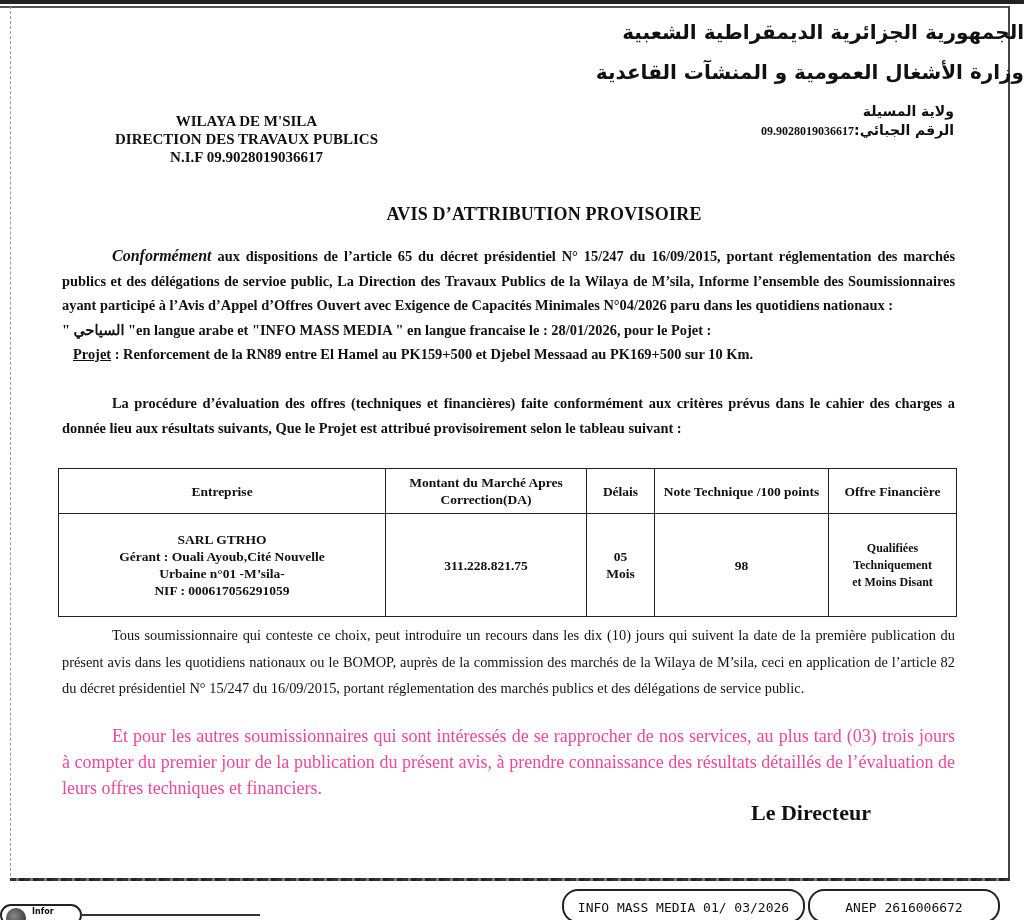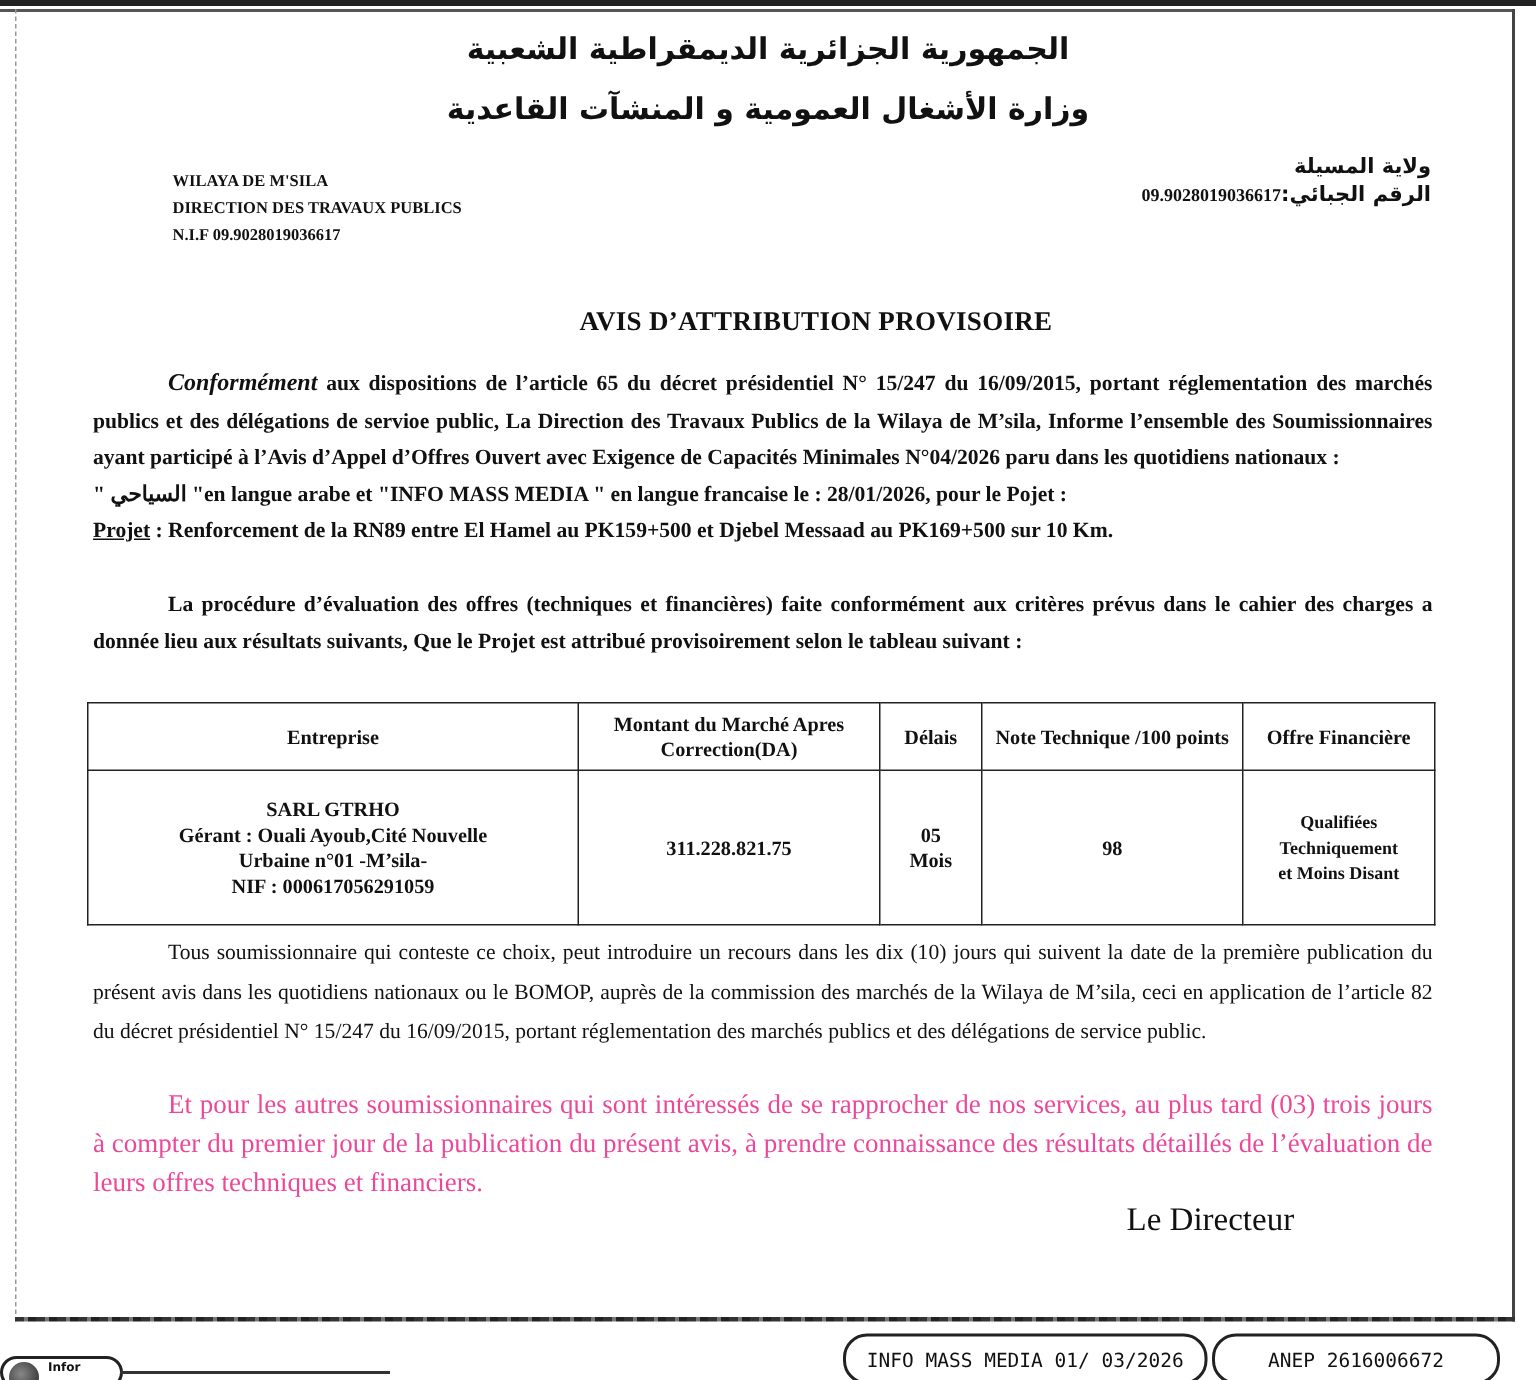--- a/index.html
+++ b/index.html
@@ -4,53 +4,53 @@
   <style>
     html, body { margin: 0; padding: 0; background: #ffffff; }
     body { width: 1024px; height: 920px; position: relative; overflow: hidden;
            font-family: "Liberation Serif", "DejaVu Serif", serif; color: #111; }
     .top-rule { position: absolute; left: 0; top: 0; width: 1024px; height: 4px; background: #222; }
     .top-rule2 { position: absolute; left: 0; top: 6px; width: 1010px; height: 2px; background: #555; }
     .frame { position: absolute; left: 10px; top: 6px; width: 1000px; height: 875px;
              border-left: 1px dashed #999; border-right: 2px solid #444; box-sizing: border-box; }
     .bottom-rule { position: absolute; left: 10px; top: 878px; width: 1000px; height: 3px;
                    background: repeating-linear-gradient(90deg,#333 0 6px,#777 6px 9px,#222 9px 14px); }
-    .ar-title { position: absolute; left: 0; width: 1024px; text-align: center; direction: rtl;
+    .ar-title { position: absolute; left: 0; width: 1024px; direction: rtl;
                 font-family: "DejaVu Sans", sans-serif; font-weight: bold; font-size: 20px; }
     .ar1 { top: 20px; }
     .ar2 { top: 60px; }
-    .left-head { position: absolute; left: 115px; top: 112px; font-weight: bold; font-size: 11px; line-height: 18px; }
+    .left-head { position: absolute; left: 115px; top: 112px; font-weight: bold; font-size: 15px; line-height: 18px; text-align: center; }
     .right-head { position: absolute; right: 70px; top: 102px; text-align: right; font-weight: bold;
                   font-size: 14px; line-height: 19px; font-family: "DejaVu Sans", sans-serif; }
     .right-head .nif { direction: ltr; font-family: "Liberation Serif", serif; font-size: 12px; }
     .title { position: absolute; left: 0; width: 1024px; top: 204px; text-align: center;
              font-weight: bold; font-size: 18px; letter-spacing: 0.2px; padding-left: 32px; }
     .para { position: absolute; left: 62px; width: 893px; font-size: 14.4px; line-height: 24.6px;
             text-align: justify; font-weight: bold; }
     .p1 { top: 244px; }
     .p1 .indent { display: inline-block; width: 50px; }
     .p1 .first { font-style: italic; font-size: 16px; }
-    .proj-label { text-decoration: underline; }
+    .proj-label { text-decoration: underline; margin-left: 11px; }
     .p2 { top: 391px; }
     .p2 .indent { display: inline-block; width: 50px; }
     table.results { position: absolute; left: 58px; top: 468px; width: 899px; border-collapse: collapse;
                     font-weight: bold; font-size: 13.5px; text-align: center; }
     table.results th, table.results td { border: 1.5px solid #222; padding: 3px 4px; }
     table.results th { height: 38px; line-height: 17px; }
     table.results td { height: 96px; line-height: 17px; }
     table.results .c1 { width: 318px; }
     table.results .c2 { width: 192px; }
     table.results .c3 { width: 59px; }
     table.results .c4 { width: 165px; }
     .small { font-size: 12px; line-height: 20px; }
     .para.p3 { top: 622px; font-weight: normal; font-size: 14.4px; line-height: 26.5px; }
     .para.p3 .indent { display: inline-block; width: 50px; }
     .para.p4 { top: 723px; font-weight: normal; font-size: 18px; line-height: 26px; color: #ec4899; }
     .para.p4 .indent { display: inline-block; width: 50px; }
-    .signature { position: absolute; left: 751px; top: 800px; font-weight: normal; font-size: 22px; }
+    .signature { position: absolute; left: 751px; top: 800px; font-weight: bold; font-size: 22px; }
     .stamp { position: absolute; top: 889px; height: 34px; border: 2px solid #222; border-radius: 16px;
              font-family: "DejaVu Sans Mono", monospace; font-size: 13px; line-height: 34px;
              text-align: center; box-sizing: border-box; }
     .stamp1 { left: 562px; width: 243px; }
     .stamp2 { left: 808px; width: 192px; }
     .logo { position: absolute; left: 0px; top: 904px; width: 82px; height: 22px; border: 2px solid #222;
             border-radius: 11px; box-sizing: border-box; font-family: "DejaVu Sans", sans-serif;
             font-size: 8px; font-weight: bold; padding-left: 30px; line-height: 12px; }
     .logo .globe { position: absolute; left: 4px; top: 2px; width: 20px; height: 20px; border-radius: 50%;
                    background: radial-gradient(circle at 40% 40%, #888, #222); }

